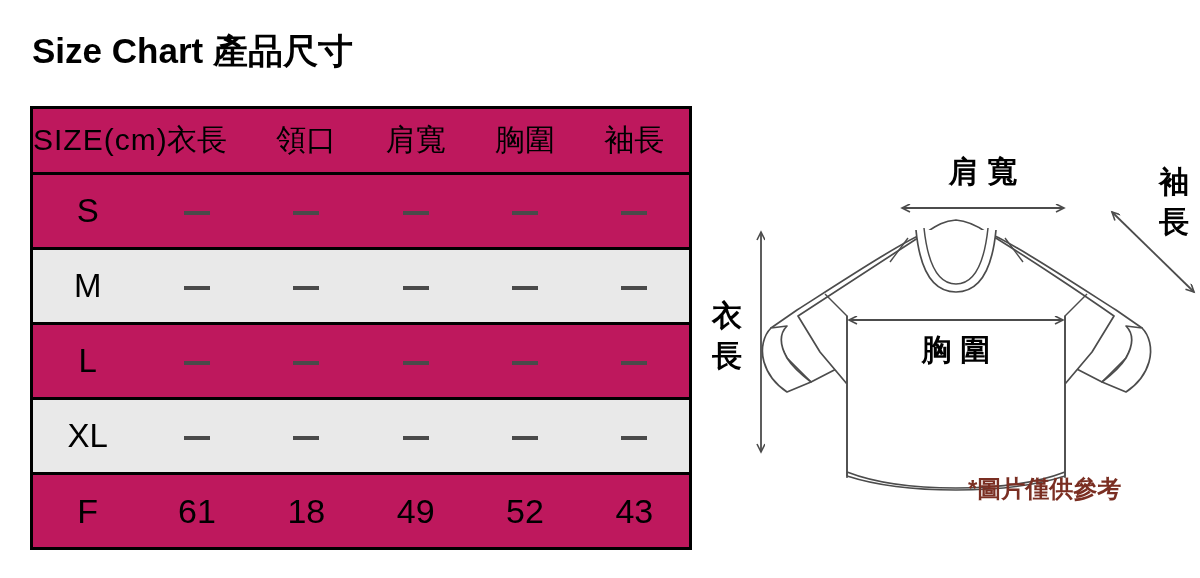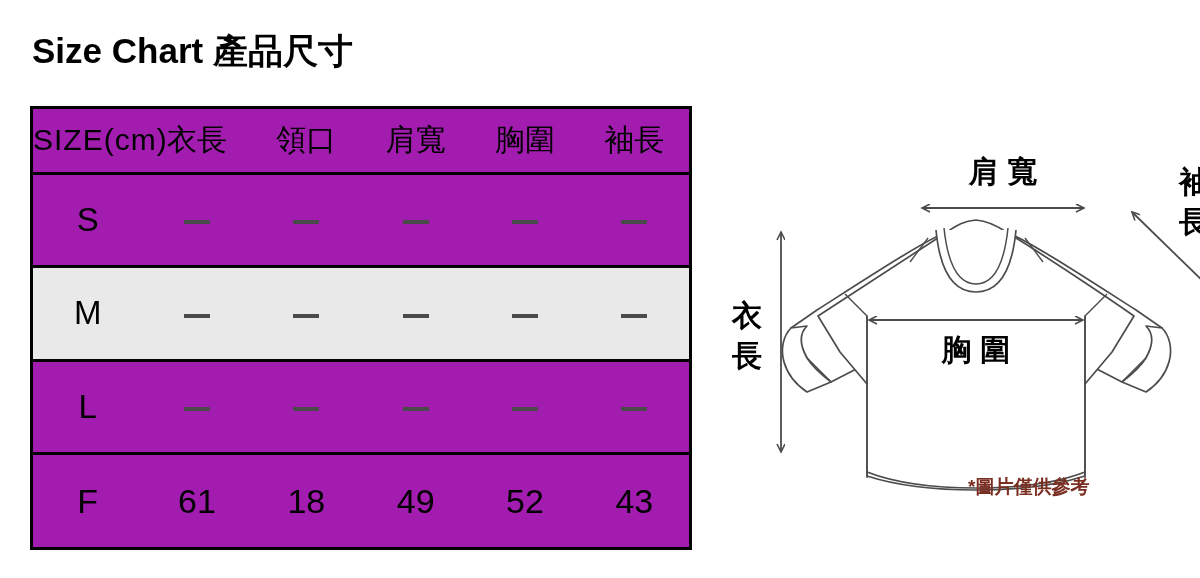--- a/index.html
+++ b/index.html
@@ -31,21 +31,21 @@
 
   
   #size-table-wrap {
     position: absolute;
     left: 30px;
     top: 106px;
     width: 662px;
     height: 444px;
     border: 3px solid #000000;
     box-sizing: border-box;
-    background: #a21caf;
+    background: #be185d;
   }
   table.size-table {
     width: 100%;
     height: 100%;
     border-collapse: collapse;
     table-layout: fixed;
   }
   table.size-table td,
   table.size-table th {
     text-align: center;
@@ -95,33 +95,33 @@
     background: #4a4a4a;
     vertical-align: middle;
   }
   tr.row-f td {
     font-size: 34px;
   }
 
   
   #diagram {
     position: absolute;
-    left: 714px;
+    left: 694px;
     top: 120px;
     width: 434px;
     height: 400px;
   }
   #diagram svg {
     display: block;
   }
   #footnote {
     position: absolute;
     left: 968px;
     top: 477px;
-    font-size: 19px;
+    font-size: 24px;
     font-weight: 700;
     color: #7a2e22;
     white-space: nowrap;
     line-height: 1;
   }
 
   .v-label {
     font-family: "Liberation Sans", "DejaVu Sans", sans-serif;
     font-size: 30px;
     font-weight: 700;
@@ -175,20 +175,28 @@
 
         <tr class="data-row">
           <td class="size-label">L</td>
           <td class="dash-cell"><span class="dash"></span></td>
           <td class="dash-cell"><span class="dash"></span></td>
           <td class="dash-cell"><span class="dash"></span></td>
           <td class="dash-cell"><span class="dash"></span></td>
           <td class="dash-cell"><span class="dash"></span></td>
         </tr>
 
+        <tr class="data-row shaded">
+          <td class="size-label">XL</td>
+          <td class="dash-cell"><span class="dash"></span></td>
+          <td class="dash-cell"><span class="dash"></span></td>
+          <td class="dash-cell"><span class="dash"></span></td>
+          <td class="dash-cell"><span class="dash"></span></td>
+          <td class="dash-cell"><span class="dash"></span></td>
+        </tr>
 
         <tr class="data-row row-f">
           <td class="size-label">F</td>
           <td>61</td>
           <td>18</td>
           <td>49</td>
           <td>52</td>
           <td>43</td>
         </tr>
 

